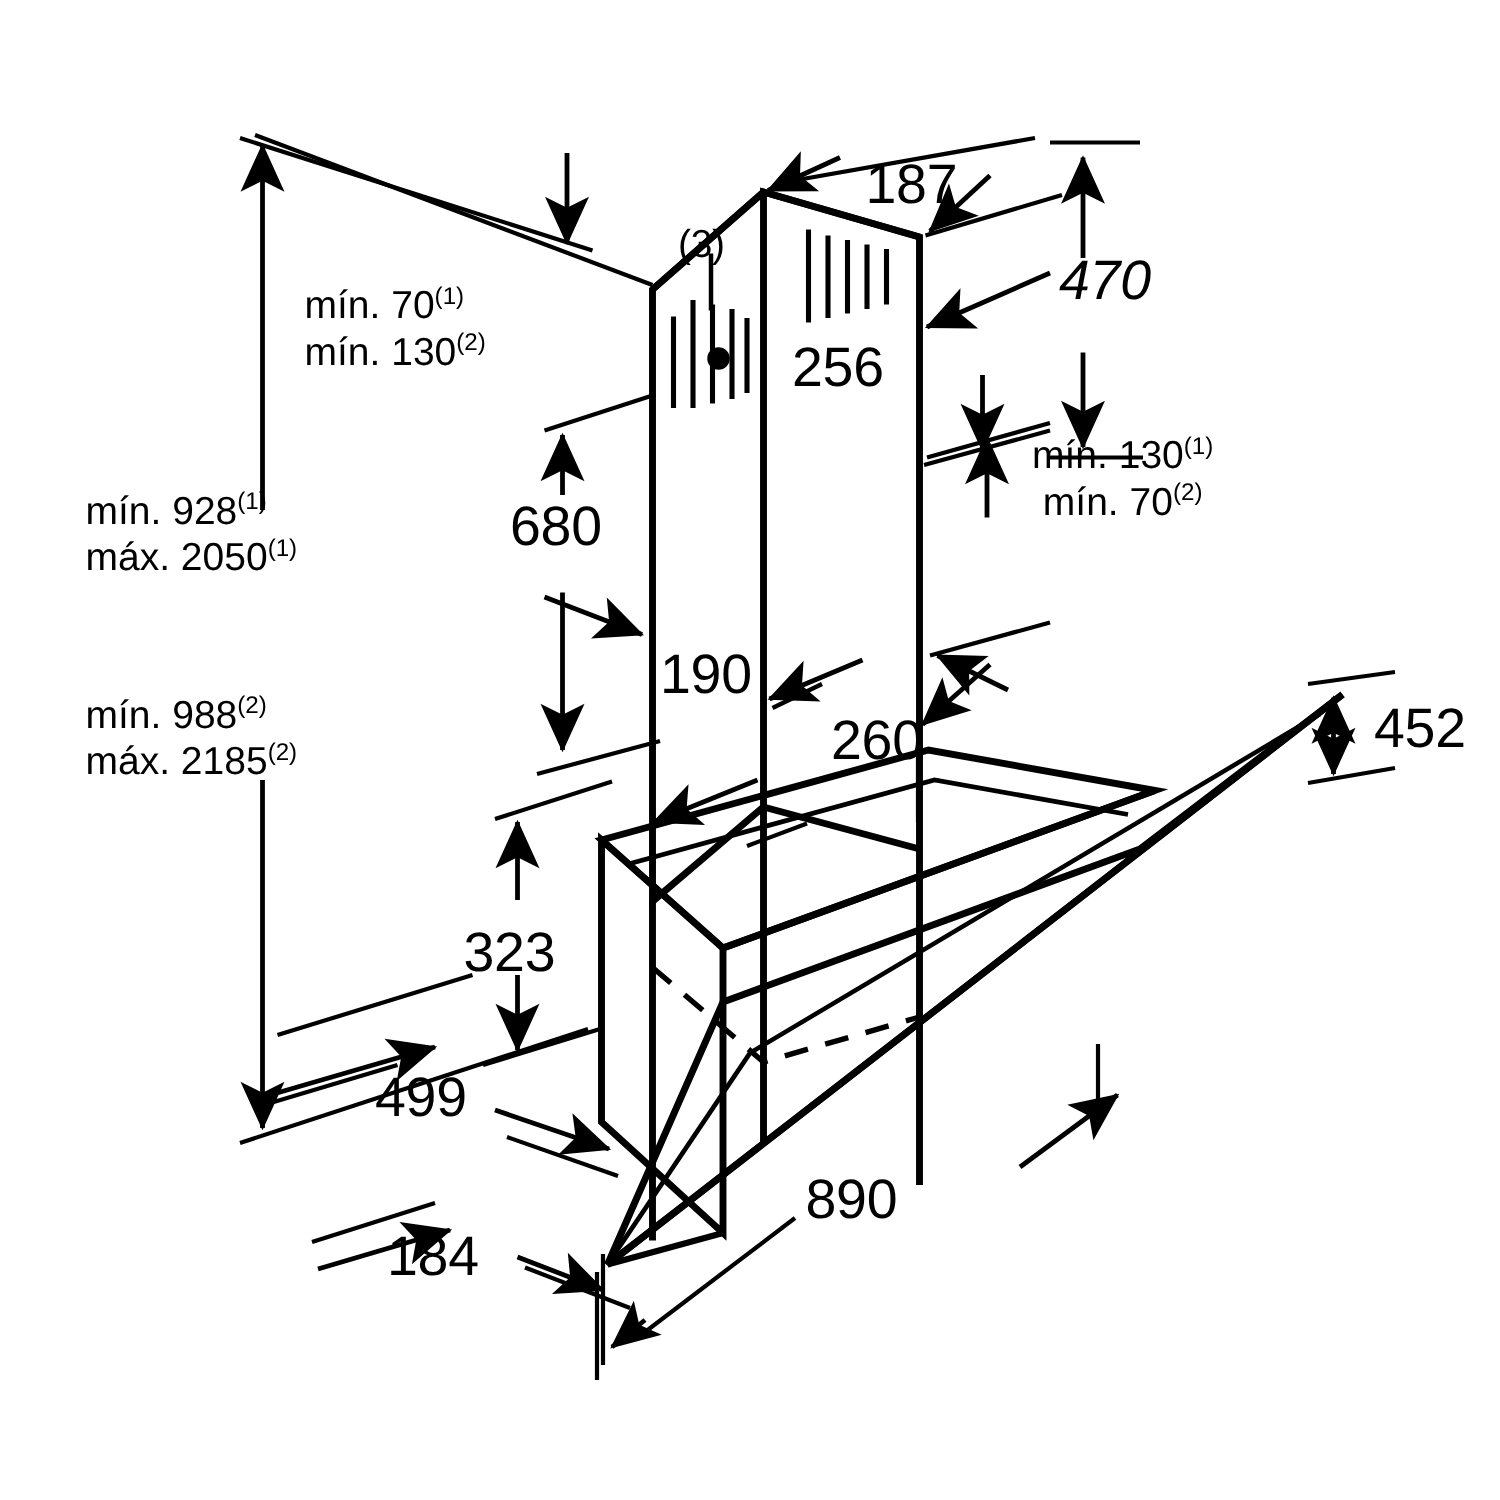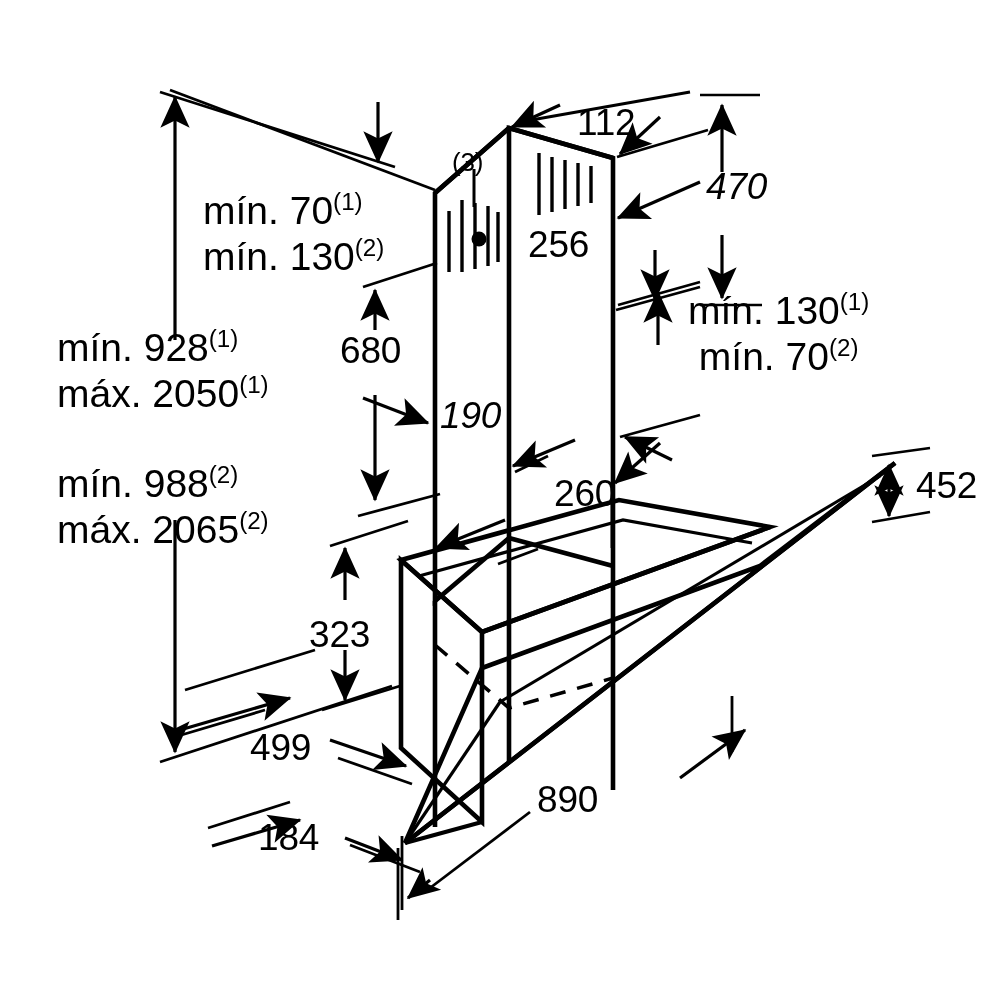--- a/index.html
+++ b/index.html
@@ -27,21 +27,21 @@
   }
   .dim-label {
     position: absolute;
     font-family: "Liberation Sans", sans-serif;
     color: #000000;
     white-space: nowrap;
     line-height: 1.08;
     letter-spacing: -0.2px;
   }
   .sz-big { font-size: 37px; }
-  .sz-med { font-size: 39px; }
+  .sz-med { font-size: 26px; }
   .sz-small { font-size: 26px; }
   .sup {
     font-size: 0.62em;
     vertical-align: super;
     letter-spacing: 0;
   }
   .lbl-block {
     position: absolute;
     font-family: "Liberation Sans", sans-serif;
     color: #000000;
@@ -242,52 +242,52 @@
     </span>
   </div>
 
   <div class="lbl-block sz-med" style="left:57px; top:461px;">
     <span class="row">
       <span>mín.</span>
       <span>988</span><span class="sup">(2)</span>
     </span>
     <span class="row">
       <span>máx.</span>
-      <span>2065</span><span class="sup">(2)</span>
+      <span>2185</span><span class="sup">(2)</span>
     </span>
   </div>
 
   <div class="lbl-block sz-med" style="left:688px; top:288px;text-align:center;">
     <span class="row">
       <span>mín.</span>
       <span>130</span><span class="sup">(1)</span>
     </span>
     <span class="row">
       <span>mín.</span>
       <span>70</span><span class="sup">(2)</span>
     </span>
   </div>
 
   <div class="dim-label sz-small" style="left:452px; top:148px;">(3)</div>
 
-  <div class="dim-label sz-big" style="left:577px; top:103px;">112</div>
+  <div class="dim-label sz-big" style="left:577px; top:103px;">187</div>
 
   <div class="dim-label sz-big" style="left:706px; top:167px;font-style:italic;">470</div>
 
   <div class="dim-label sz-big" style="left:528px; top:225px;">256</div>
 
   <div class="dim-label sz-big" style="left:340px; top:331px;">680</div>
 
-  <div class="dim-label sz-big" style="left:440px; top:396px;font-style:italic;">190</div>
+  <div class="dim-label sz-big" style="left:440px; top:430px;">190</div>
 
   <div class="dim-label sz-big" style="left:530px; top:474px;margin-left:24px;">260</div>
 
   <div class="dim-label sz-big" style="left:916px; top:466px;">452</div>
 
   <div class="dim-label sz-big" style="left:309px; top:615px;">323</div>
 
-  <div class="dim-label sz-big" style="left:250px; top:712px;margin-top:16px;">499</div>
+  <div class="dim-label sz-big" style="left:250px; top:712px;">499</div>
 
   <div class="dim-label sz-big" style="left:258px; top:818px;">184</div>
 
   <div class="dim-label sz-big" style="left:537px; top:780px;text-align:center;">890</div>
 
 </div>
 
 </body></html>

